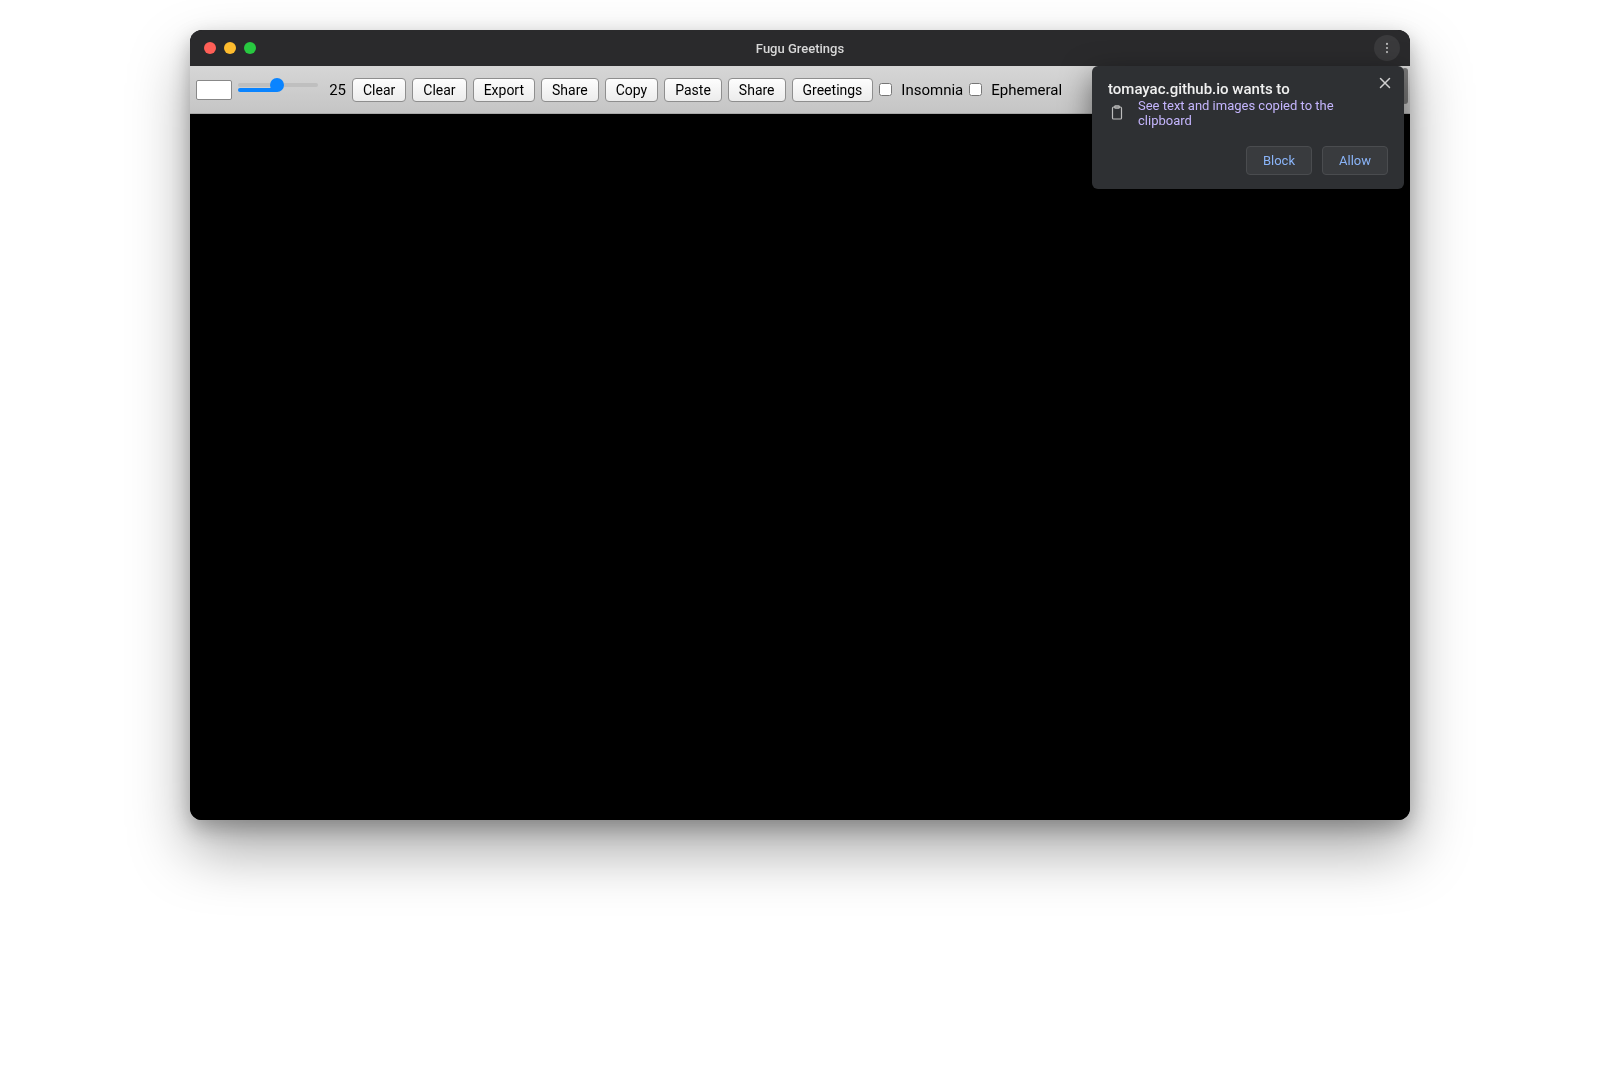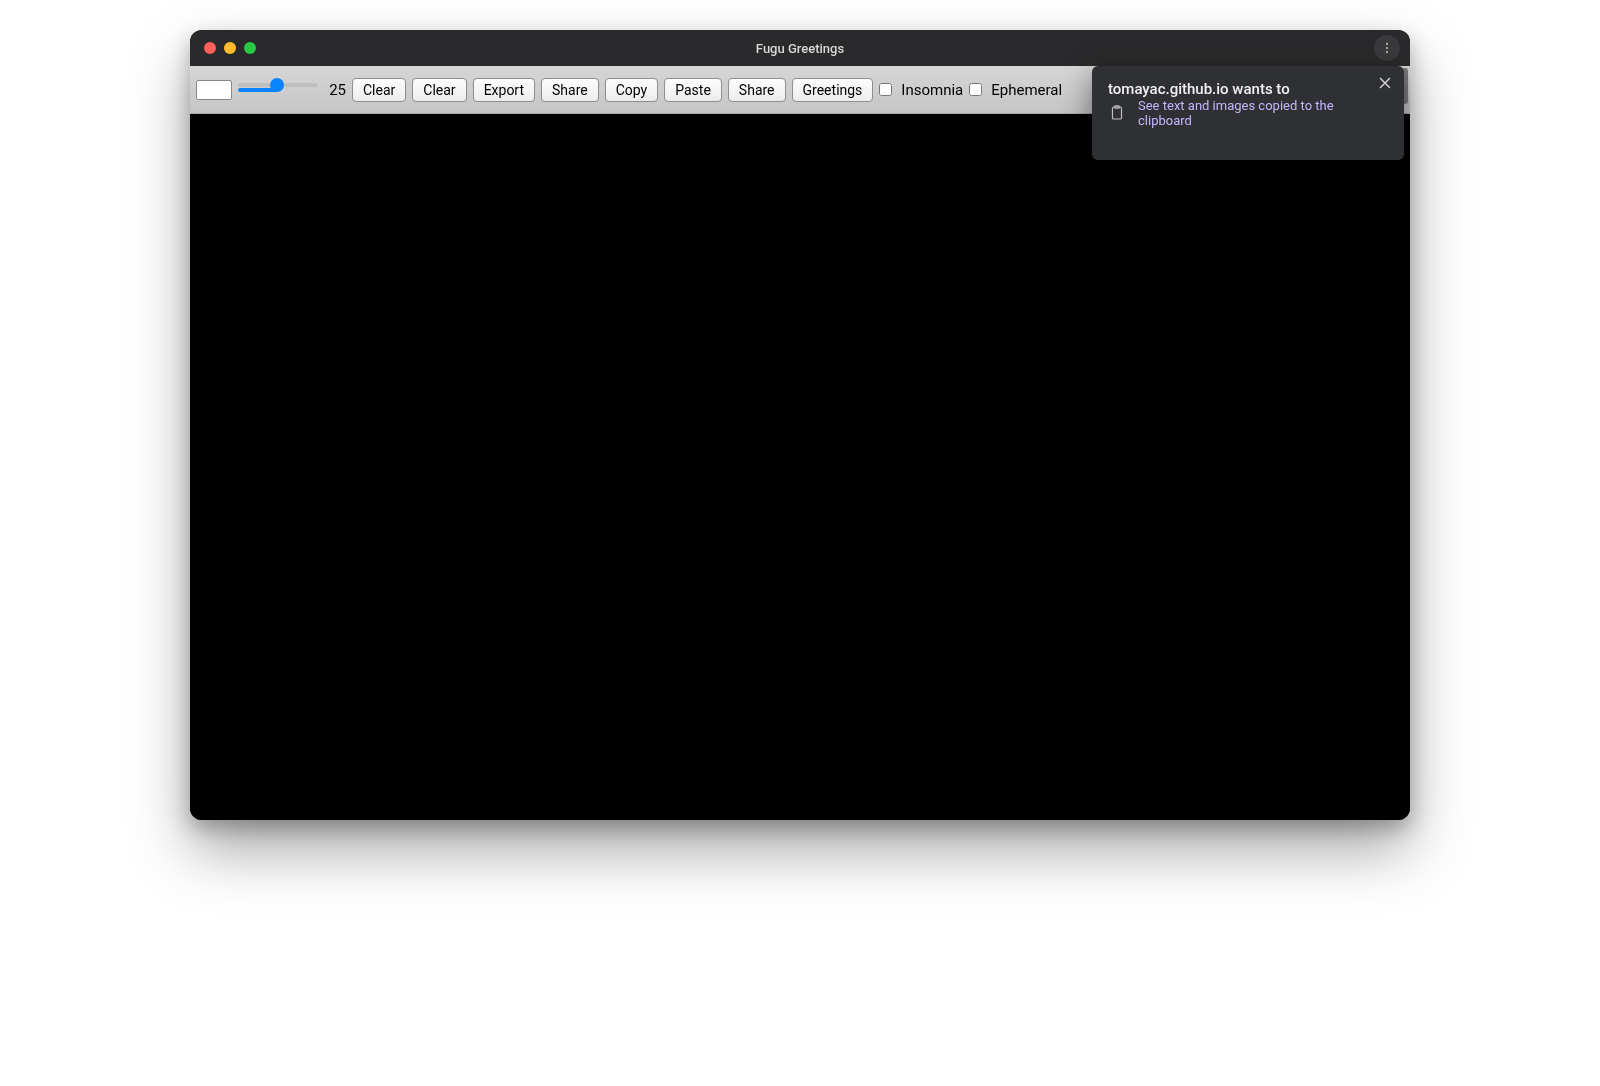--- a/index.html
+++ b/index.html
@@ -266,15 +266,19 @@
       <span>tomayac.github.io</span>
       <span>wants to</span>
     </div>
     <div class="perm-row">
       <svg viewBox="0 0 24 24" fill="none" stroke="#bdbdbd" stroke-width="1.6">
         <rect x="6" y="4" width="12" height="16" rx="1.5"></rect>
         <rect x="9" y="2.5" width="6" height="3" rx="1"></rect>
       </svg>
       <span>See text and images copied to the clipboard</span>
     </div>
+    <div class="perm-actions">
+      <button class="perm-btn">Block</button>
+      <button class="perm-btn">Allow</button>
+    </div>
   </div>
 
 </div>
 
 </body></html>

